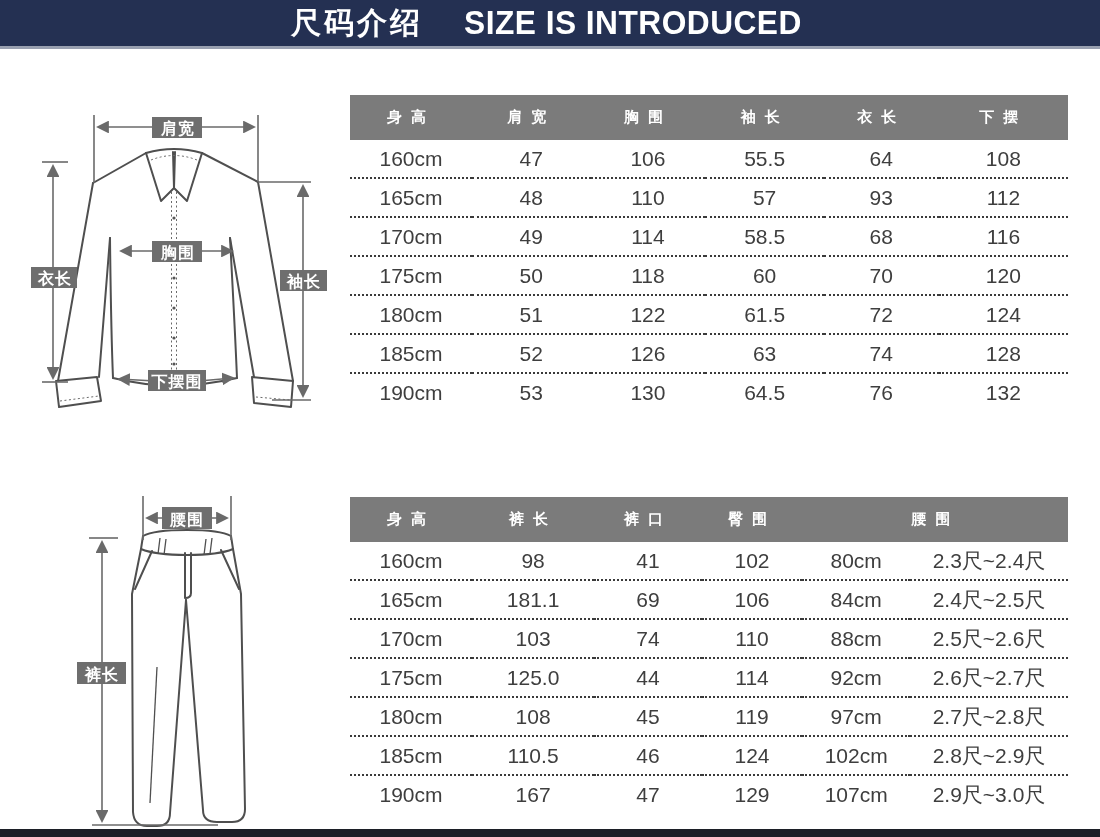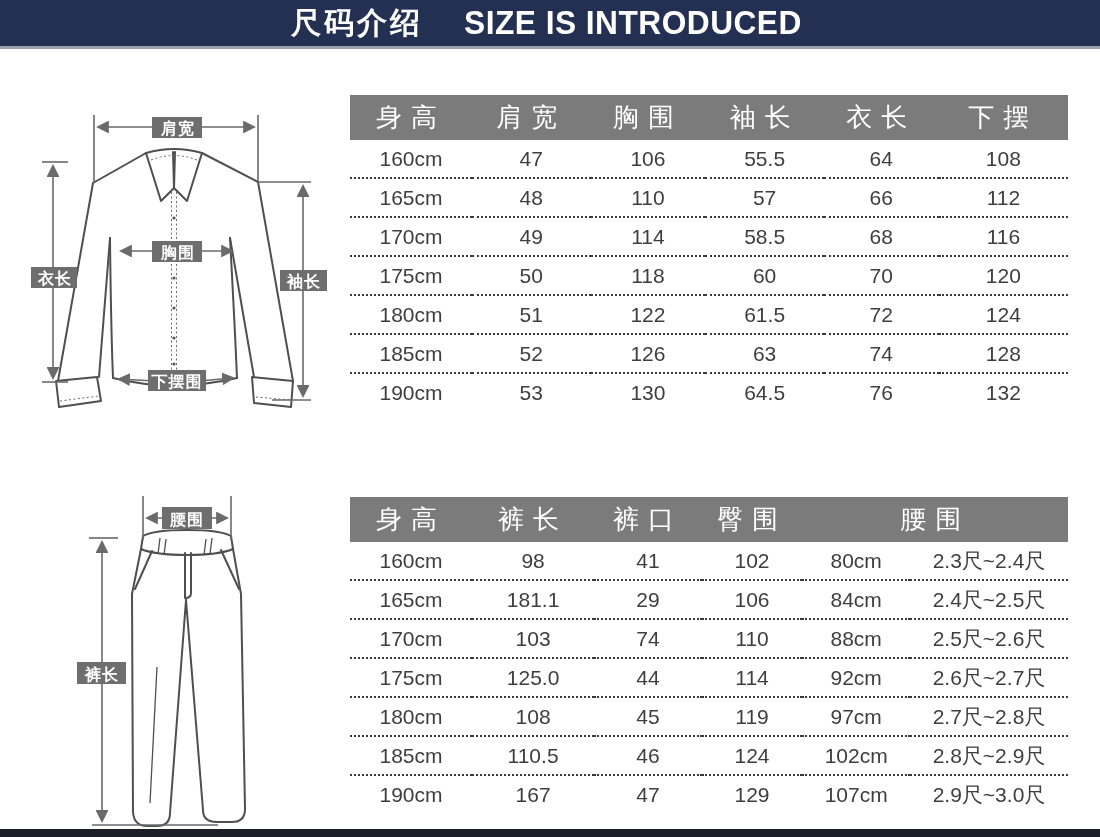--- a/index.html
+++ b/index.html
@@ -14,22 +14,22 @@
     display:flex; justify-content:center; align-items:center; gap:34px;
   }
   .t-cn { color:#fff; font-size:30px; font-weight:bold; letter-spacing:3px; }
   .t-en { color:#fff; font-size:33px; font-weight:bold; letter-spacing:0.5px; transform:scaleX(0.96); }
   
   .size-table {
     position:absolute; width:718px; border-collapse:collapse; table-layout:fixed;
     font-size:21px; color:#3e3e3e;
   }
   .size-table th {
-    background:#7b7b7b; color:#ffffff; font-weight:normal; height:43px;
-    font-size:26px; letter-spacing:9px; text-align:center;
+    background:#7b7b7b; color:#ffffff; font-weight:bold; height:43px;
+    font-size:15px; letter-spacing:9px; text-align:center;
   }
   .size-table td { text-align:center; height:37px; padding:0; }
   .size-table tbody tr:not(:last-child) td { border-bottom:2px dotted #3a3a3a; }
   .shirt-table { left:350px; top:95px; }
   .pants-table { left:350px; top:497px; }
   
   .shirt-svg { position:absolute; left:25px; top:100px; }
   .pants-svg { position:absolute; left:60px; top:472px; }
   .outline { stroke:#4f4f4f; stroke-width:2; fill:none; stroke-linejoin:round; stroke-linecap:round; }
   .thin    { stroke:#4f4f4f; stroke-width:1.3; fill:none; }
@@ -152,21 +152,21 @@
           <td>106</td>
           <td>55.5</td>
           <td>64</td>
           <td>108</td>
         </tr>
         <tr>
           <td>165cm</td>
           <td>48</td>
           <td>110</td>
           <td>57</td>
-          <td>66</td>
+          <td>93</td>
           <td>112</td>
         </tr>
         <tr>
           <td>170cm</td>
           <td>49</td>
           <td>114</td>
           <td>58.5</td>
           <td>68</td>
           <td>116</td>
         </tr>
@@ -267,21 +267,21 @@
           <td>160cm</td>
           <td>98</td>
           <td>41</td>
           <td>102</td>
           <td>80cm</td>
           <td>2.3尺~2.4尺</td>
         </tr>
         <tr>
           <td>165cm</td>
           <td>181.1</td>
-          <td>29</td>
+          <td>69</td>
           <td>106</td>
           <td>84cm</td>
           <td>2.4尺~2.5尺</td>
         </tr>
         <tr>
           <td>170cm</td>
           <td>103</td>
           <td>74</td>
           <td>110</td>
           <td>88cm</td>

